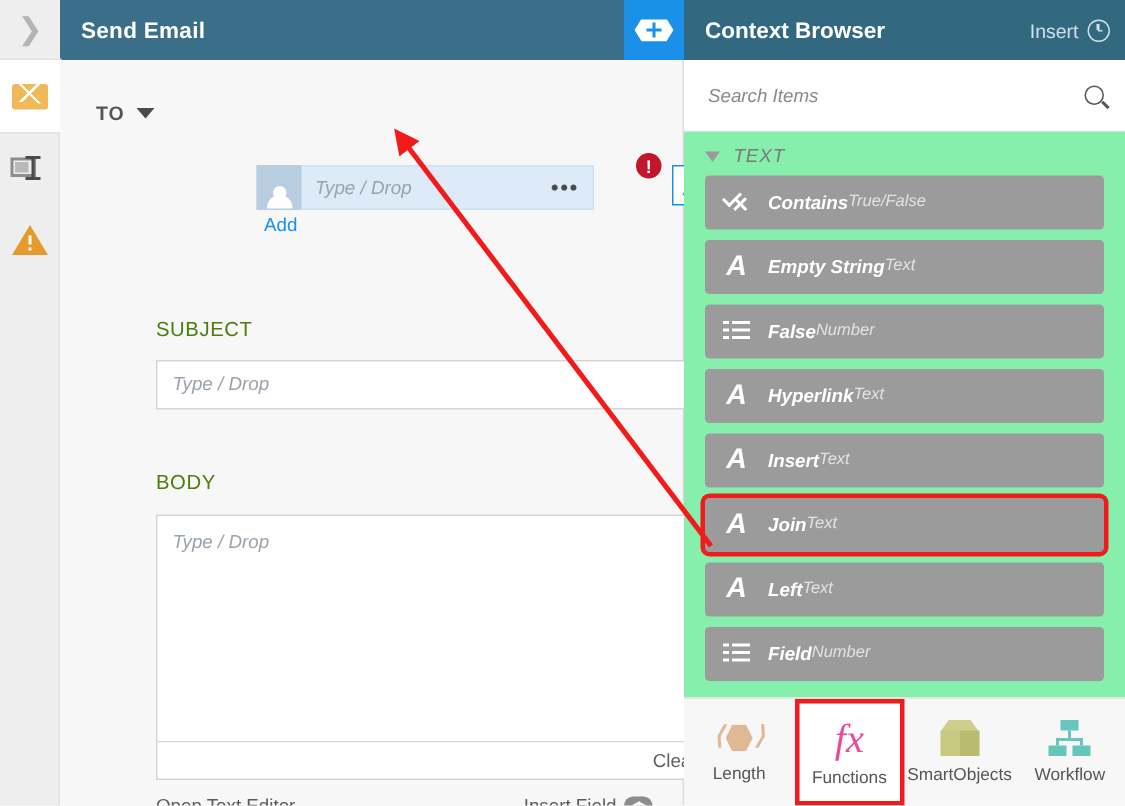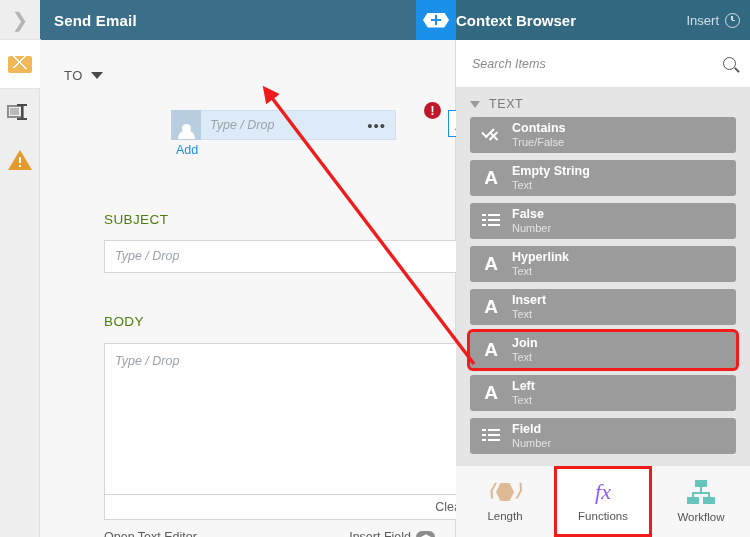--- a/index.html
+++ b/index.html
@@ -38,21 +38,21 @@
   .hexplus .pl, .hexplus .pv {
     position:absolute; background:#1b90e8;
   }
   .hexplus .pl { left:8px; top:6.5px; width:10px; height:2px; }
   .hexplus .pv { left:12px; top:2.5px; width:2px; height:10px; }
 
   .topbar-ctx {
     position:absolute; left:456px; top:0; width:294px; height:40px;
     background:#336881; color:#ffffff;
     display:flex; align-items:center; justify-content:space-between;
-    padding:0 10px 0 0;
+    padding:0 10px 0 14px;
   }
   .ctx-title { font-size:15px; font-weight:bold; }
   .ctx-recent { display:flex; align-items:center; gap:6px; font-size:13px; color:#cfe0e9; cursor:pointer; }
   .clock-ic { width:15px; height:15px; border:1.6px solid #cfe0e9; border-radius:50%; position:relative; }
   .clock-ic:before { content:""; position:absolute; left:5.2px; top:2.4px; width:1.4px; height:4.4px; background:#cfe0e9; }
   .clock-ic:after  { content:""; position:absolute; left:5.8px; top:6.2px; width:3.6px; height:1.4px; background:#cfe0e9; }
 
   
   .rail { position:absolute; left:0; top:40px; width:40px; bottom:0; background:#eeeeee; border-right:1px solid #e0e0e0; }
   .rail-item { position:relative; width:40px; height:48px; display:flex; align-items:center; justify-content:center; cursor:pointer; }
@@ -74,21 +74,21 @@
   .warn { width:0; height:0; border-left:12px solid transparent; border-right:12px solid transparent;
           border-bottom:20px solid #e59a2c; position:relative; }
   .warn:before { content:""; position:absolute; left:-1.2px; top:7px; width:2.4px; height:6px; background:#fff; }
   .warn:after  { content:""; position:absolute; left:-1.2px; top:15px; width:2.4px; height:2.4px; background:#fff; }
 
   
   .form-panel { position:absolute; left:40px; top:40px; width:416px; bottom:0; background:#f7f7f7;
                 border-right:1px solid #dcdcdc; }
 
   .to-row { position:absolute; left:24px; top:28px; display:flex; align-items:center; }
-  .to-label { font-size:13px; color:#555; letter-spacing:.6px; }
+  .to-label { font-size:13px; color:#555; letter-spacing:.6px;font-weight:bold; }
   .to-chev { margin-left:8px; width:0; height:0; border-left:6px solid transparent; border-right:6px solid transparent;
              border-top:7px solid #4a4a4a; cursor:pointer; }
 
   .recip-box { position:absolute; left:131px; top:70px; width:225px; height:30px;
                background:#ddeaf7; border:1px solid #cfe0f2; display:flex; align-items:center; }
   .recip-avatar { width:30px; height:30px; background:#b8cde0; display:flex; align-items:center; justify-content:center; flex:0 0 30px; margin:-1px 0 -1px -1px; }
   .av-head { width:9px; height:9px; border-radius:50%; background:#ffffff; position:relative; top:3px; }
   .av-body { position:absolute; width:17px; height:9px; background:#ffffff; border-radius:9px 9px 0 0; margin-top:18px; }
   .recip-ph { margin-left:9px; font-size:12.5px; color:#9aa3ab; font-style:italic; }
   .recip-dots { position:absolute; right:9px; color:#4a4a4a; font-size:15px; letter-spacing:1px; line-height:1; cursor:pointer; }
@@ -132,28 +132,28 @@
   
   .ctx-panel { position:absolute; left:456px; top:40px; width:294px; bottom:0; background:#ffffff; }
   .ctx-search { position:absolute; left:0; top:0; width:294px; height:48px; background:#fff;
                 border-bottom:1px solid #e2e2e2; display:flex; align-items:center; padding:0 14px; }
   .ctx-search input { border:none; outline:none; flex:1; font-size:12.5px; color:#8a8a8a;
                       font-style:italic; font-family:"Liberation Sans", sans-serif; background:transparent; }
   .ctx-search input::placeholder { color:#8a8a8a; font-style:italic; }
   .mag { width:13px; height:13px; border:1.8px solid #555; border-radius:50%; position:relative; flex:0 0 auto; cursor:pointer; }
   .mag:after { content:""; position:absolute; left:10px; top:11px; width:6px; height:1.8px; background:#555; transform:rotate(45deg); }
 
-  .ctx-list { position:absolute; left:0; top:48px; width:294px; bottom:72px; background:#e5e5e5; overflow:hidden; }
+  .ctx-list { position:absolute; left:0; top:48px; width:294px; bottom:72px; background:#86efac; overflow:hidden;font-style:italic; }
   .grp-head { display:flex; align-items:center; gap:9px; padding:9px 0 6px 14px; font-size:12.5px; color:#7a7a7a; letter-spacing:.6px; cursor:pointer; }
   .grp-tri { width:0; height:0; border-left:5px solid transparent; border-right:5px solid transparent; border-top:7px solid #9a9a9a; }
 
   .fn-item { position:relative; margin:0 14px 7px 14px; height:36px; background:#9b9b9b;
              border-radius:3px; display:flex; align-items:center; cursor:pointer; }
   .fn-ic { width:42px; flex:0 0 42px; display:flex; align-items:center; justify-content:center; color:#fff; }
-  .fn-txt { display:flex; flex-direction:column; justify-content:space-between; line-height:1.15; }
+  .fn-txt { display:flex; flex-direction:row; justify-content:space-between; line-height:1.15; }
   .fn-name { color:#ffffff; font-size:12.5px; font-weight:bold; }
   .fn-sub { color:#e2e2e2; font-size:11px; }
   .glyph-A { font-size:19px; font-weight:bold; font-family:"Liberation Sans", sans-serif; }
 
   .ic-check { position:relative; width:18px; height:16px; }
   .ic-check .ck { position:absolute; left:0; top:1px; width:12px; height:7px; border-left:2.4px solid #fff;
                   border-bottom:2.4px solid #fff; transform:rotate(-45deg); }
   .ic-check .x1, .ic-check .x2 { position:absolute; left:6px; top:8px; width:11px; height:2.3px; background:#fff; }
   .ic-check .x1 { transform:rotate(45deg); } .ic-check .x2 { transform:rotate(-45deg); }
 
@@ -171,21 +171,21 @@
   .tab { flex:1; display:flex; flex-direction:column; align-items:center; justify-content:center; gap:7px; cursor:pointer; }
   .tab-lbl { font-size:11.5px; color:#555; }
   .tab.selected { box-shadow: inset 0 0 0 3px #f21b1b; background:#ffffff; }
 
   .ic-fields { position:relative; width:34px; height:22px; display:flex; align-items:center; justify-content:center; }
   .ic-fields .hexc { width:18px; height:18px; background:#dfb894;
      clip-path: polygon(25% 0%, 75% 0%, 100% 50%, 75% 100%, 25% 100%, 0% 50%); }
   .ic-fields .lt, .ic-fields .rt { position:absolute; color:#dfb894; font-size:17px; font-weight:bold; top:-1px; }
   .ic-fields .lt { left:0; } .ic-fields .rt { right:0; }
 
-  .ic-fx { font-family:"Liberation Serif", serif; font-style:italic; font-size:22px; color:#8b5cf6; line-height:1; }
+  .ic-fx { font-family:"Liberation Serif", serif; font-style:italic; font-size:27px; color:#ec4899; line-height:1; }
 
   .ic-cube { position:relative; width:26px; height:24px; }
   .ic-cube .top { position:absolute; left:0; top:0; width:26px; height:8px; background:#cdd08a;
      clip-path: polygon(22% 0%, 78% 0%, 100% 100%, 0% 100%); }
   .ic-cube .lf { position:absolute; left:0; top:7px; width:13px; height:17px; background:#c6c97f; }
   .ic-cube .rt { position:absolute; left:13px; top:7px; width:13px; height:17px; background:#b9bc6e; }
 
   .ic-wf { position:relative; width:30px; height:24px; }
   .ic-wf .n { position:absolute; background:#66c6bd; }
   .ic-wf .n1 { left:9px; top:0; width:12px; height:7px; }
@@ -408,20 +408,28 @@
             <i class="hexc"></i>
             <i class="rt">⟩</i>
         </span>
         <span class="tab-lbl">Length</span>
       </div>
       <div class="tab selected">
         <span class="ic-fx">fx</span>
         <span class="tab-lbl">Functions</span>
       </div>
       <div class="tab">
+        <span class="ic-cube">
+          <i class="top"></i>
+            <i class="lf"></i>
+            <i class="rt"></i>
+        </span>
+        <span class="tab-lbl">SmartObjects</span>
+      </div>
+      <div class="tab">
         <span class="ic-wf">
           <i class="n n1"></i>
             <i class="v"></i>
             <i class="h"></i>
             <i class="d1"></i>
             <i class="d2"></i>
           <i class="n n2"></i>
             <i class="n n3"></i>
         </span>
         <span class="tab-lbl">Workflow</span>

